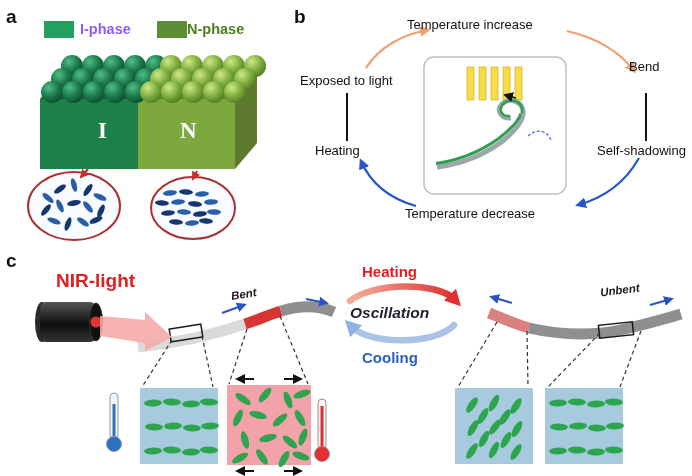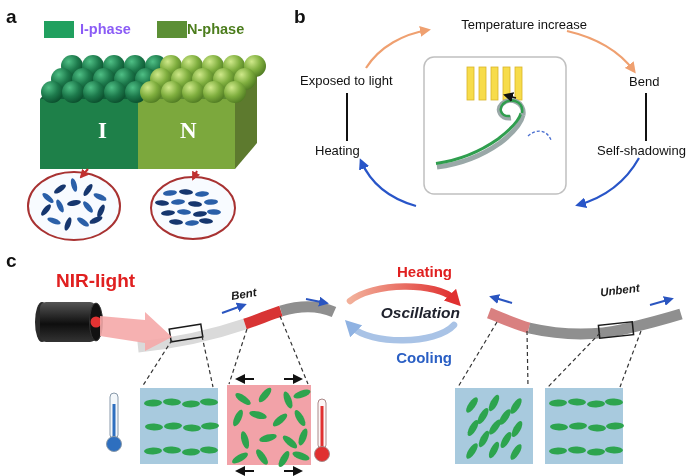--- a/index.html
+++ b/index.html
@@ -2,21 +2,21 @@
 <html><head>
 <meta charset="utf-8">
 <style>
   html,body{margin:0;padding:0;background:#fff}
   .fig{position:relative;width:692px;height:476px;background:#fff;
        font-family:"Liberation Sans",sans-serif;color:#111;overflow:hidden}
   .abs{position:absolute;white-space:nowrap}
   svg.layer{position:absolute;left:0;top:0}
   .plabel{font-weight:700;font-size:19px}
   .btxt{font-size:13px}
-  .ctr{text-align:right;white-space:normal}
+  .ctr{text-align:left;white-space:normal}
   .lg{font-weight:700;font-size:14.5px}
   .lg1{color:#8b5cf6}.lg2{color:#4c7d1d}
   .bl{color:#fff;font-weight:700;font-family:"Liberation Serif",serif;font-size:23px}
   .tilt{font-style:italic;font-weight:700;font-size:11.5px;color:#1a1a1a}
   .red{color:#e02020}.blue{color:#2a5fc4}
   .heat{font-weight:700;font-size:15px}
   .osc{font-weight:700;font-style:italic;font-size:15.5px;color:#20232e}
 </style>
 </head>
 <body>
@@ -300,23 +300,24 @@
   <svg class="abs" style="left:157px;top:21px" width="30" height="17">
     <rect width="30" height="17" fill="#5c8f35"></rect>
   </svg>
   <div class="abs lg lg2" style="left:187px;top:21px">N-phase</div>
 
   <div class="abs bl" style="left:98px;top:118px">I</div>
   <div class="abs bl" style="left:180px;top:118px">N</div>
 
   <div class="abs btxt ctr" style="left:407px;top:17px;width:180px">Temperature increase</div>
   <div class="abs btxt" style="left:300px;top:73px">Exposed to light</div>
-  <div class="abs btxt" style="left:629px;top:74px">Bend</div>
+  <div class="abs btxt" style="left:629px;top:59px">Bend</div>
   <div class="abs btxt" style="left:315px;top:143px">Heating</div>
   <div class="abs btxt" style="left:597px;top:143px">Self-shadowing</div>
+  <div class="abs btxt ctr" style="left:405px;top:206px;width:185px">Temperature decrease</div>
 
   <div class="abs heat red" style="left:56px;top:270px;font-size:19px">NIR-light</div>
   <div class="abs tilt" style="left:231px;top:288px;transform:rotate(-9deg)">Bent</div>
   <div class="abs tilt" style="left:600px;top:284px;transform:rotate(-7deg)">Unbent</div>
   <div class="abs heat red ctr" style="left:362px;top:263px;width:90px">Heating</div>
   <div class="abs heat blue ctr" style="left:362px;top:349px;width:90px">Cooling</div>
   <div class="abs osc ctr" style="left:350px;top:304px;width:110px">Oscillation</div>
 
 </div>
 

